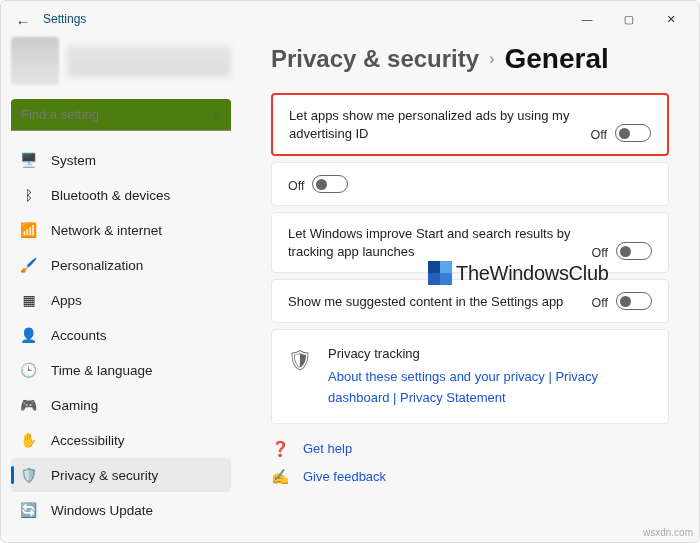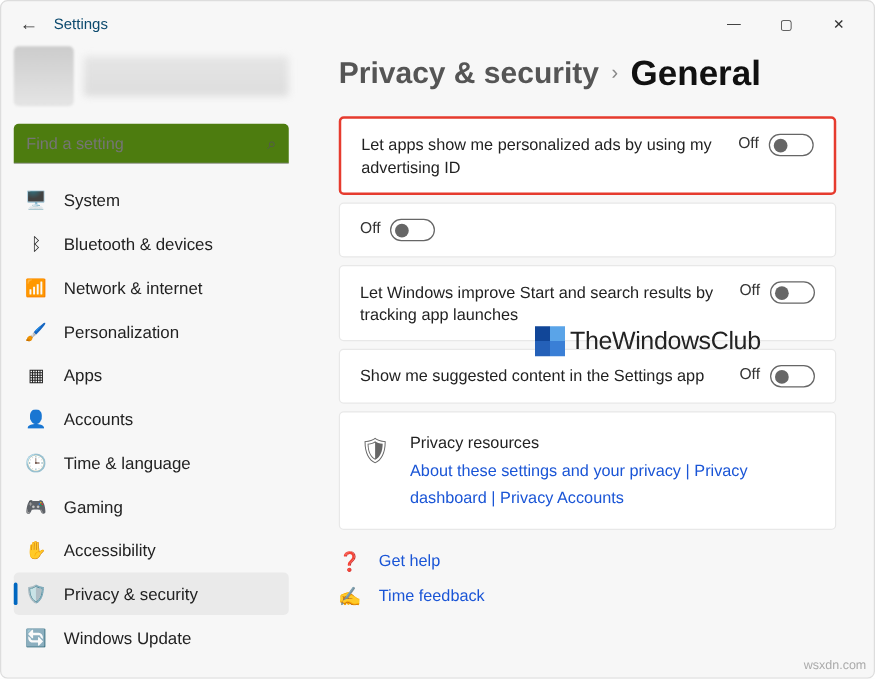--- a/index.html
+++ b/index.html
@@ -21,21 +21,21 @@
 .nav { display: flex; flex-direction: column; gap: 1px; }
 .navitem { display: flex; align-items: center; height: 34px; padding: 0 10px; border-radius: 4px; cursor: pointer; font-size: 13.5px; color: #222; gap: 14px; position: relative; }
 .navitem.active { background: #eaeaea; }
 .navitem.active::before { content: ""; position: absolute; left: 0; top: 8px; bottom: 8px; width: 3px; background: #0067c0; border-radius: 2px; }
 .nicon { width: 16px; height: 16px; display: flex; align-items: center; justify-content: center; font-size: 14px; }
 .main { flex: 1; padding: 6px 30px 10px 30px; overflow-y: auto; }
 .crumb { display: flex; align-items: center; gap: 10px; margin-bottom: 18px; }
 .crumb .bc { font-size: 24px; font-weight: 600; color: #555; cursor: pointer; }
 .crumb .sep { font-size: 16px; color: #888; }
 .crumb .cur { font-size: 28px; font-weight: 600; color: #111; }
-.card { background: #fff; border: 1px solid #e8e8e8; border-radius: 4px; padding: 12px 16px; margin-bottom: 6px; display: flex; align-items: flex-start; }
+.card { background: #fff; border: 1px solid #e8e8e8; border-radius: 4px; padding: 12px 16px; margin-bottom: 6px; display: flex; align-items: flex-end; }
 .card.hl { border: 2px solid #e63b2e; }
 .ctext { flex: 1; font-size: 13px; color: #222; line-height: 1.35; padding-right: 10px; }
 .tstate { font-size: 12.5px; color: #333; margin-right: 8px; }
 .toggle { width: 36px; height: 18px; border-radius: 10px; border: 1px solid #666; background: #fff; position: relative; cursor: pointer; }
 .toggle::after { content: ""; position: absolute; width: 11px; height: 11px; border-radius: 50%; background: #666; left: 3px; top: 2.5px; }
 .rescard { background: #fff; border: 1px solid #e8e8e8; border-radius: 4px; padding: 14px 16px; margin-top: 6px; display: flex; gap: 16px; align-items: flex-start; }
 .shield { width: 24px; height: 28px; margin-top: 2px; display: flex; align-items: center; justify-content: center; color: #666; font-size: 20px; }
 .reslinks { font-size: 13px; color: #1a55d6; line-height: 1.6; }
 .reslinks .rh { color: #222; font-weight: 400; margin-bottom: 2px; }
 .reslinks a { color: #1a55d6; cursor: pointer; }
@@ -140,32 +140,32 @@
           </div>
           <div class="card">
             <div class="ctext">Show me suggested content in the Settings app</div>
             <span class="tstate">Off</span>
             <div class="toggle"></div>
           </div>
         </div>
       <div class="rescard">
         <div class="shield">🛡</div>
         <div class="reslinks">
-          <div class="rh">Privacy resources</div>
-          <div id="reslinks"><a>About these settings and your privacy</a> <span style="color:#1a55d6">|</span> <a>Privacy dashboard</a> <span style="color:#1a55d6">|</span> <a>Privacy Accounts</a></div>
+          <div class="rh">Privacy tracking</div>
+          <div id="reslinks"><a>About these settings and your privacy</a> <span style="color:#1a55d6">|</span> <a>Privacy dashboard</a> <span style="color:#1a55d6">|</span> <a>Privacy Statement</a></div>
         </div>
       </div>
       <div class="footlinks">
         <div class="flink">
           <span class="ficon">❓</span>
           <span>Get help</span>
         </div>
         <div class="flink">
           <span class="ficon">✍</span>
-          <span>Time feedback</span>
+          <span>Give feedback</span>
         </div>
       </div>
     </div>
   </div>
   <div class="watermark">
     <div class="wmlogo"></div>
     <div class="wmtxt">TheWindowsClub</div>
   </div>
   <div class="srcmark">wsxdn.com</div>
 </div>

